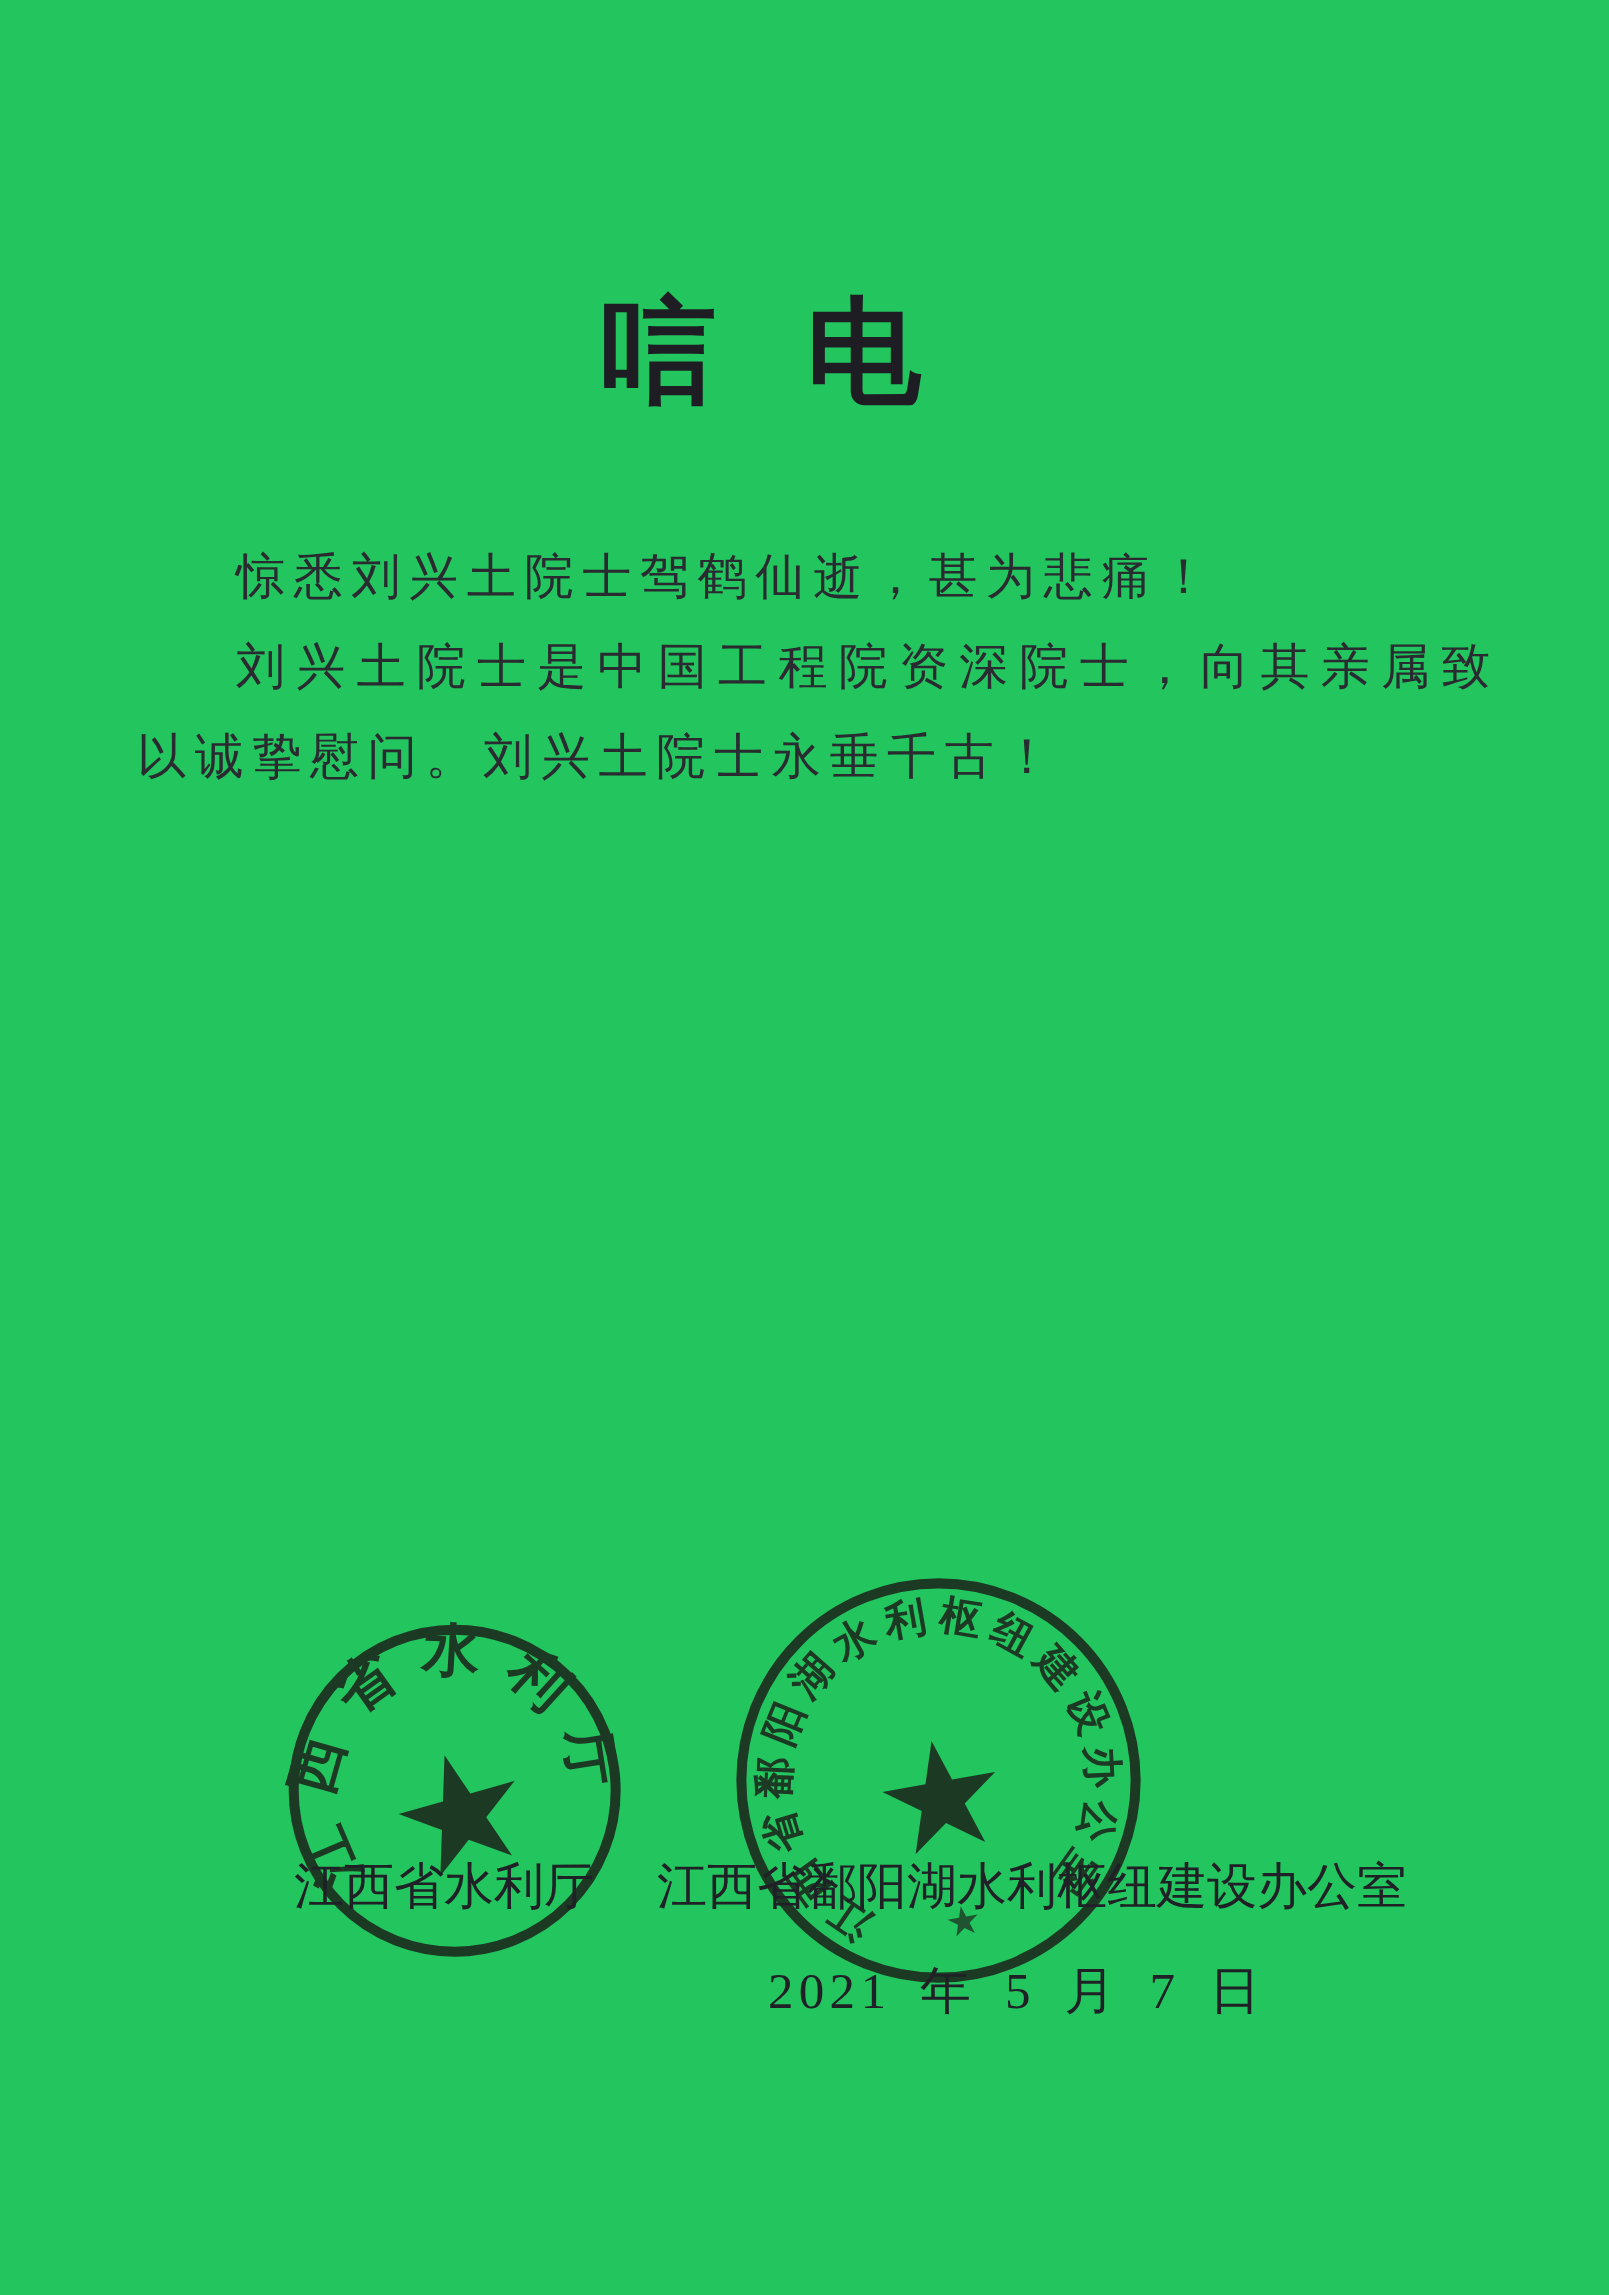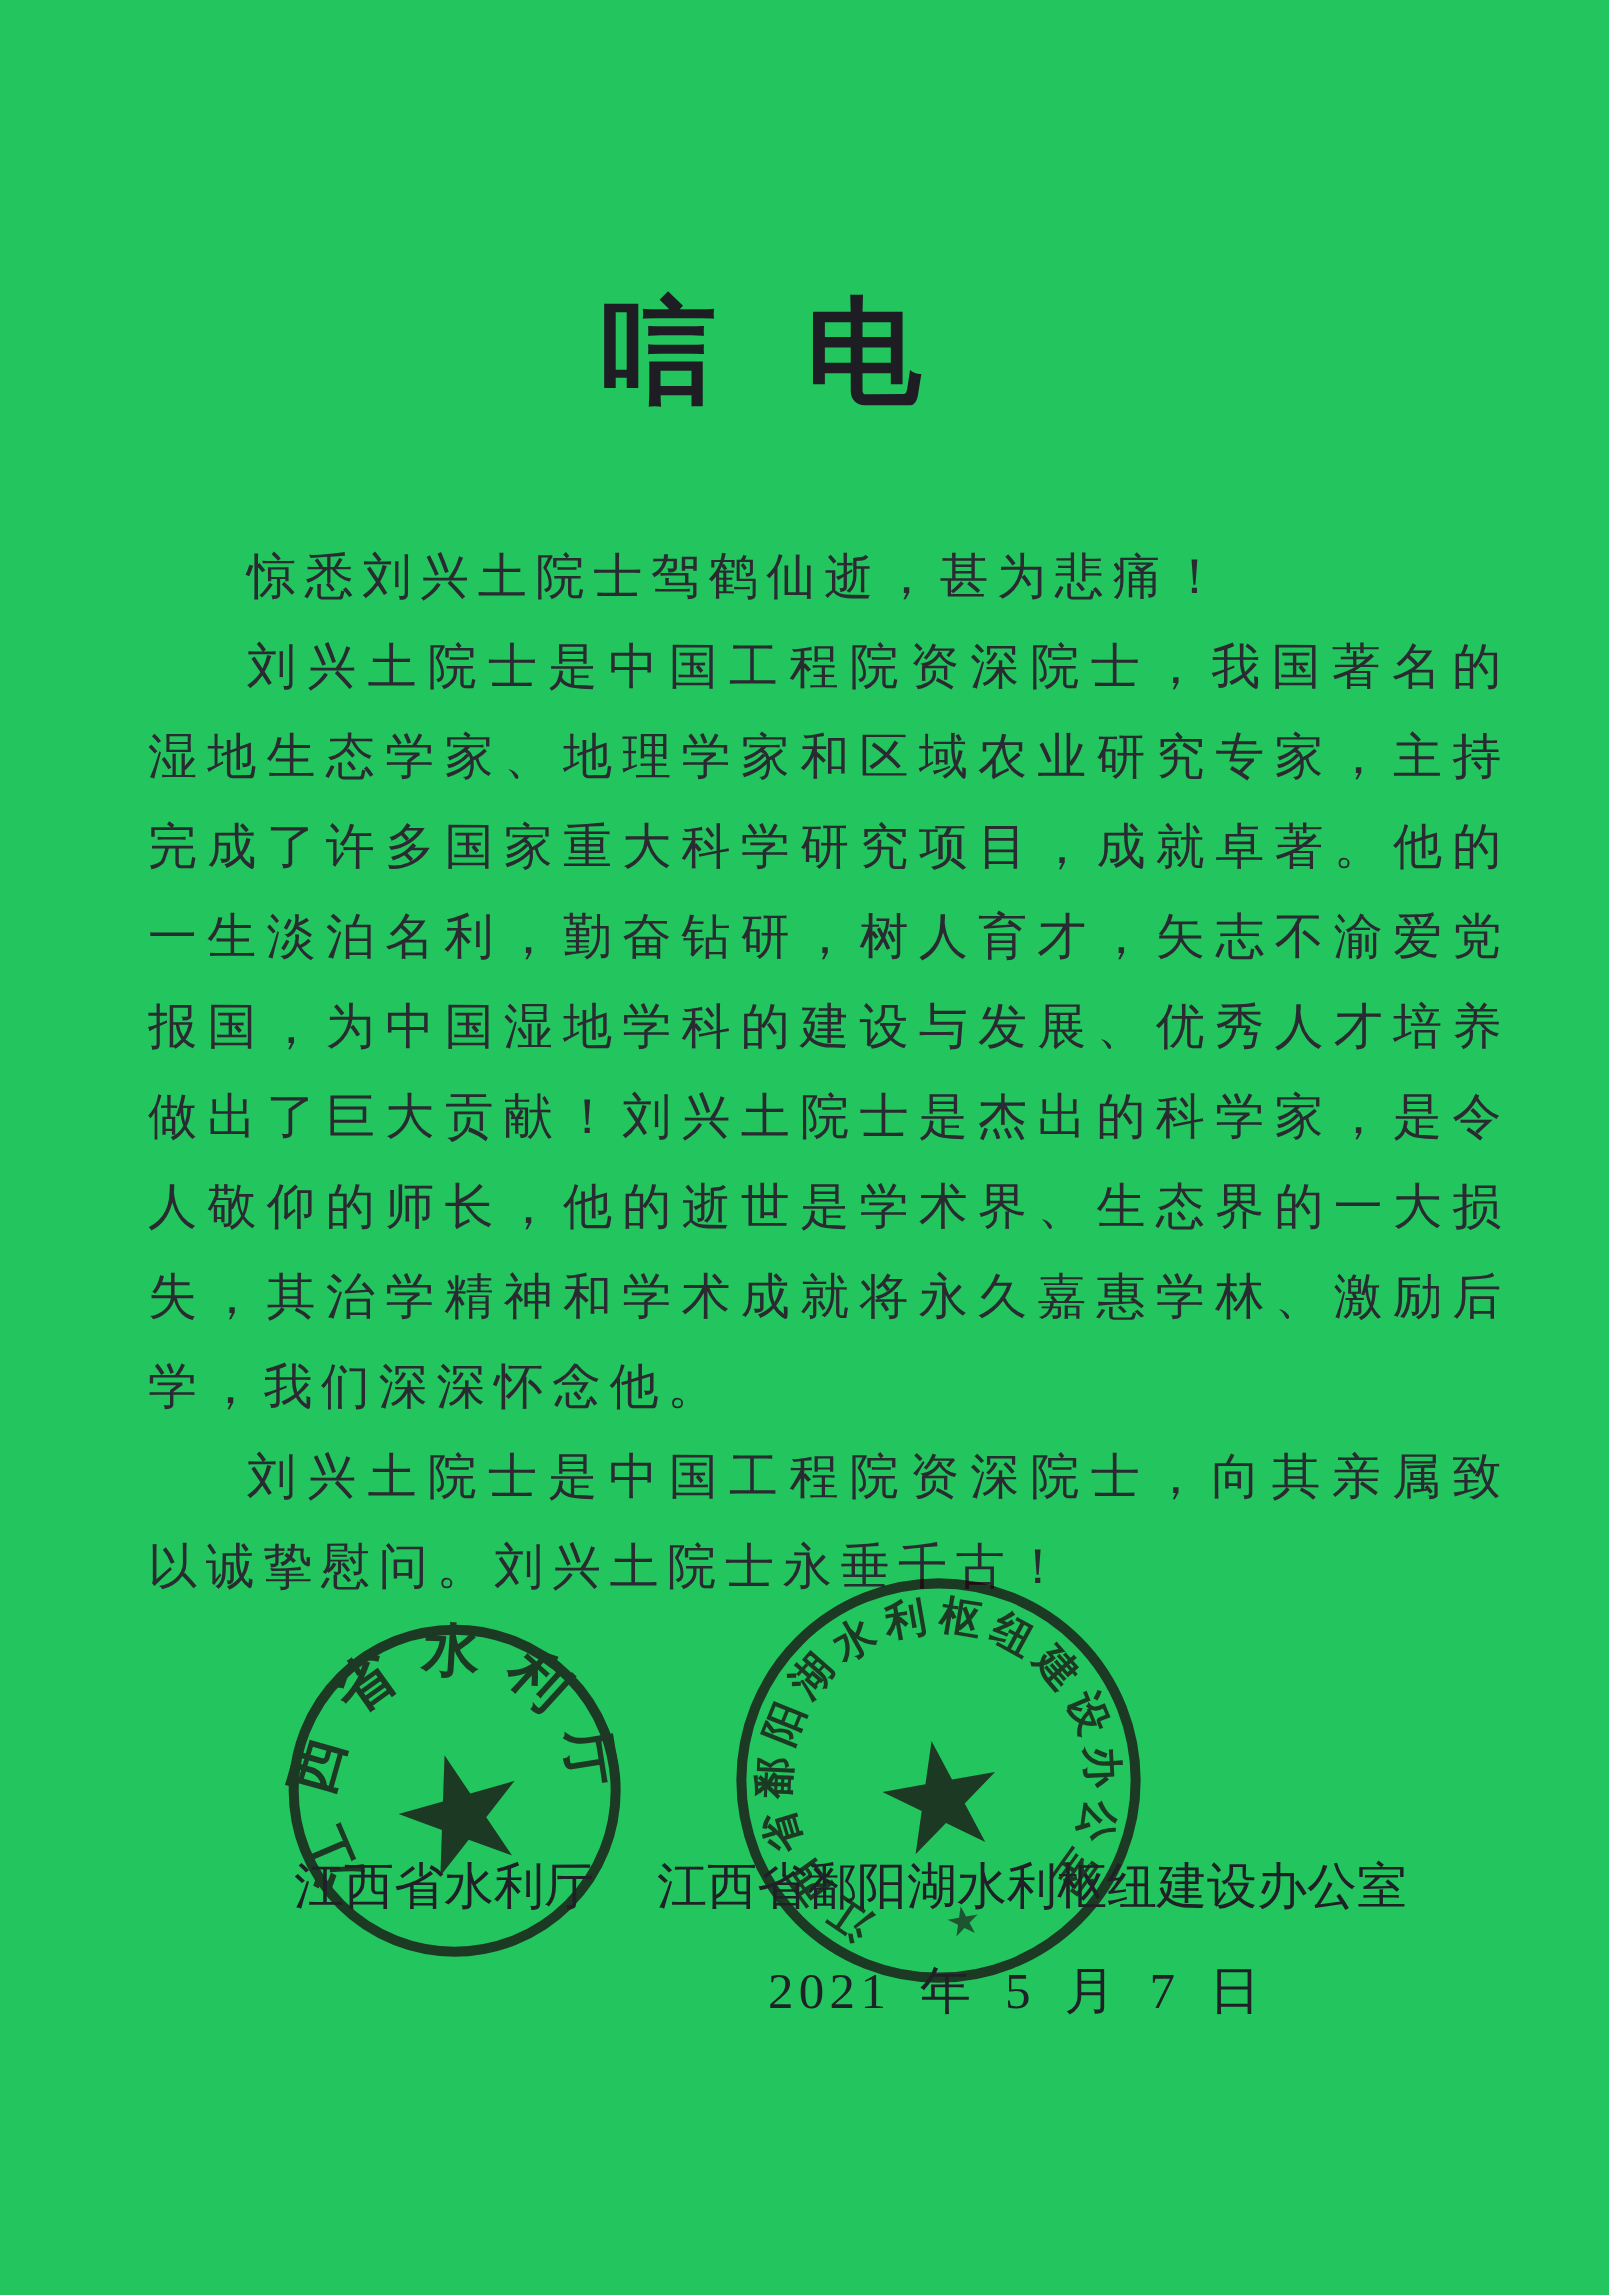--- a/index.html
+++ b/index.html
@@ -28,21 +28,21 @@
     line-height: 1.2;
     font-weight: bold;
     color: #1d1d23;
     letter-spacing: 6.7px;
     word-spacing: 48px;
     white-space: nowrap;
   }
   .body-text {
     position: absolute;
     top: 532px;
-    left: 148px;
+    left: 137px;
     width: 1362px;
     font-size: 49px;
     line-height: 90px;
     letter-spacing: 8.7px;
     text-align: justify;
     color: #2a2a31;
   }
   .body-text p {
     margin: 0;
     text-indent: 99px;
@@ -83,21 +83,20 @@
 </style>
 </head>
 <body>
 
 <div class="page">
 
   <div class="doc-title">唁 电</div>
 
   <div class="body-text">
     <p>惊悉刘兴土院士驾鹤仙逝，甚为悲痛！</p>
-    <p>刘兴土院士是中国工程院资深院士，我国著名的湿地生态学家、地理学家和区域农业研究专家，主持完成了许多国家重大科学研究项目，成就卓著。他的一生淡泊名利，勤奋钻研，树人育才，矢志不渝爱党报国，为中国湿地学科的建设与发展、优秀人才培养做出了巨大贡献！刘兴土院士是杰出的科学家，是令人敬仰的师长，他的逝世是学术界、生态界的一大损失，其治学精神和学术成就将永久嘉惠学林、激励后学，我们深深怀念他。</p>
     <p>刘兴土院士是中国工程院资深院士，向其亲属致以诚挚慰问。刘兴土院士永垂千古！</p>
   </div>
 
   <svg class="seal seal-left" width="344" height="344" viewBox="0 0 515 515" xmlns="http://www.w3.org/2000/svg" xmlns:xlink="http://www.w3.org/1999/xlink">
     <circle cx="260" cy="260" r="241" fill="none" stroke-width="15" stroke="#cf3b55"></circle>
     <g transform="rotate(-16 260 260)">
       <polygon points="260,205 281.3,270.6 350.4,270.6 294.5,311.2 315.8,376.9 260,336.3 204.2,376.9 225.5,311.2 169.6,270.6 238.7,270.6" fill="#cf3b55"></polygon>
       <path id="sealArcLeft" d="M 109,358 A 180,180 0 1 1 411,358" fill="none"></path>
       <text font-size="86" letter-spacing="36" text-anchor="middle" fill="#cf3b55">
         <textPath href="#sealArcLeft" xlink:href="#sealArcLeft" startOffset="50%">江西省水利厅</textPath>

